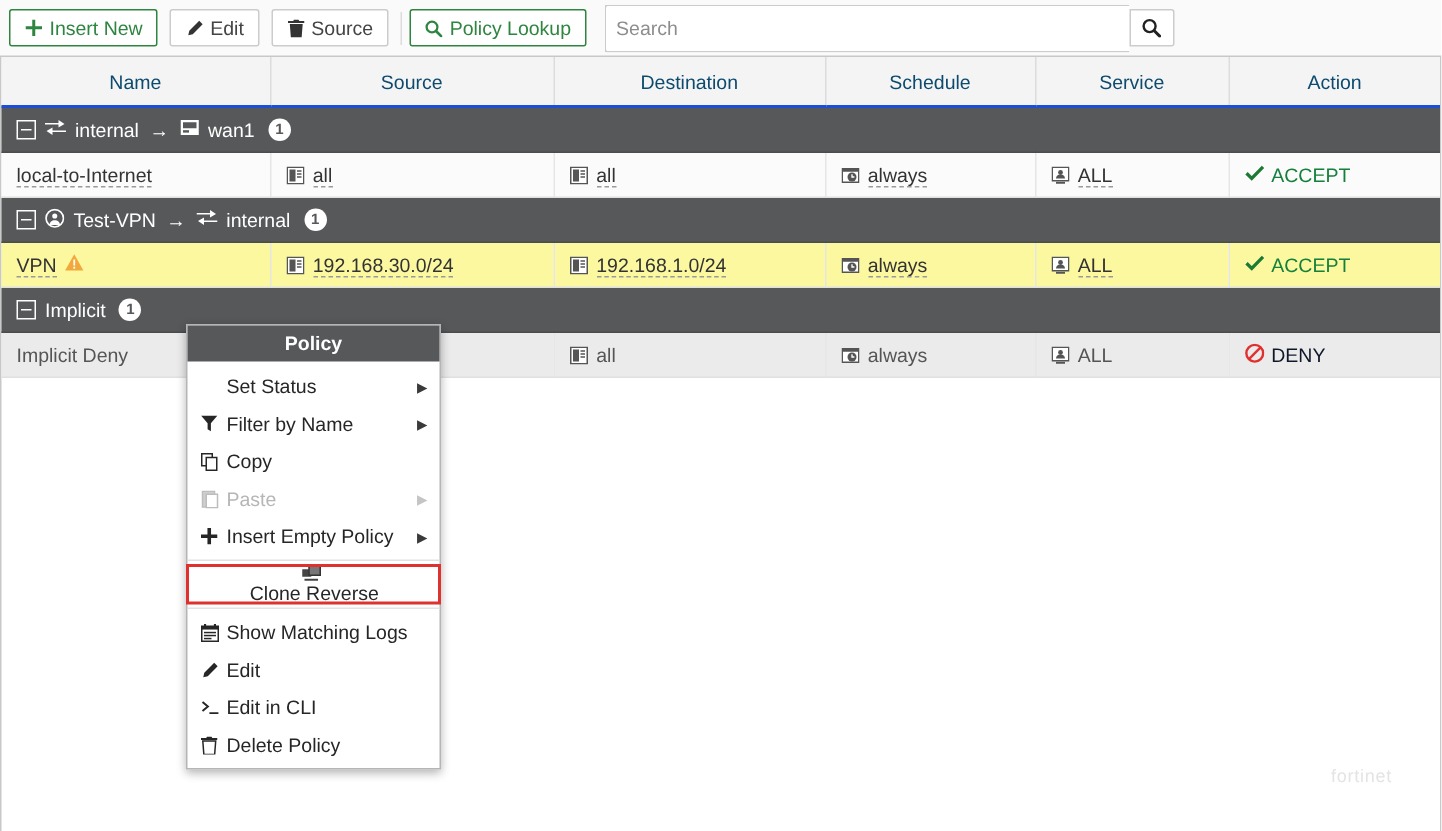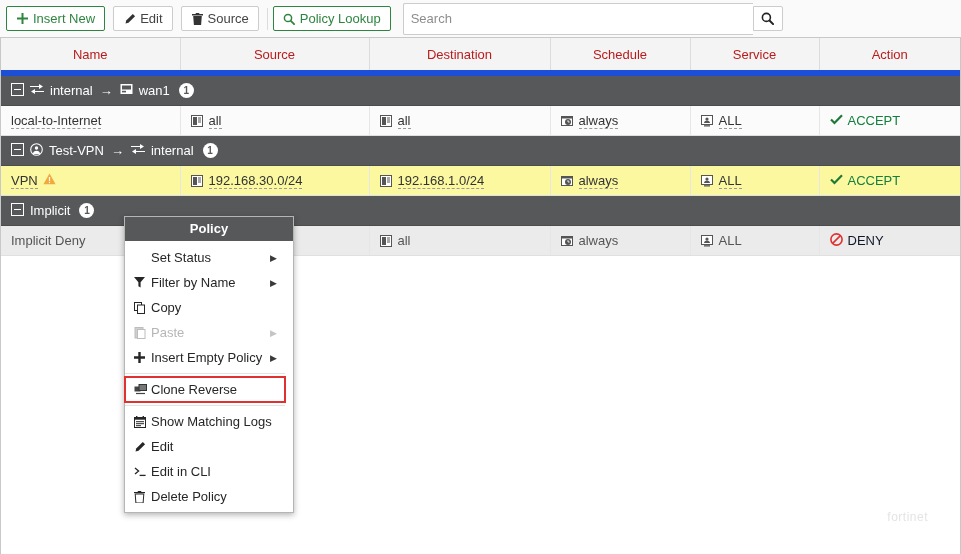--- a/index.html
+++ b/index.html
@@ -107,39 +107,40 @@
     background: #ffffff;
   }
   table.policy {
     width: 100%;
     border-collapse: collapse;
     table-layout: fixed;
   }
   table.policy th {
     height: 30px;
     background: #f4f4f4;
-    border-bottom: 6px solid #1d4ed8;
+    border-bottom: 2px solid #1d4ed8;
     border-right: 1px solid #dcdcdc;
     font-weight: normal;
     font-size: 13px;
-    color: #b91c1c;
+    color: #0c4a6e;
     text-align: center;
   }
   table.policy th:last-child { border-right: none; }
 
   tr.grouprow td {
     background: #56585a;
     color: #ffffff;
     height: 29px;
     padding: 0 0 0 10px;
     font-size: 13px;
     border-bottom: 1px solid #4a4c4e;
   }
   .gcontent {
     display: flex;
+    align-items: center;
     gap: 6px;
   }
   .collapse-box {
     width: 13px;
     height: 13px;
     box-sizing: border-box;
     border: 1px solid #ffffff;
     display: inline-flex;
     align-items: center;
     justify-content: center;
@@ -216,21 +217,21 @@
   }
   .ctx-title {
     background: #56585a;
     color: #ffffff;
     height: 24px;
     line-height: 24px;
     text-align: center;
     font-weight: bold;
     font-size: 13px;
   }
-  .ctx-list { padding: 4px 8px 3px 0; }
+  .ctx-list { padding: 4px 0 3px 0; }
   .ctx-item {
     height: 25px;
     display: flex;
     align-items: center;
     padding: 0 8px 0 9px;
     color: #262626;
     cursor: pointer;
     position: relative;
     box-sizing: border-box;
   }
@@ -244,20 +245,21 @@
     flex: none;
     font-size: 9px;
     color: #3a3a3a;
     margin-left: 6px;
   }
   .ctx-item.disabled .mi-arrow { color: #c4c4c4; }
   .ctx-item.boxed {
     outline: 2px solid #e03131;
     outline-offset: -1px;
     z-index: 2;
+    flex-direction: column;
   }
   .ctx-sep {
     height: 1px;
     background: #e2e2e2;
     margin: 3px 0;
   }
 
   .watermark {
     position: absolute;
     right: 32px;

